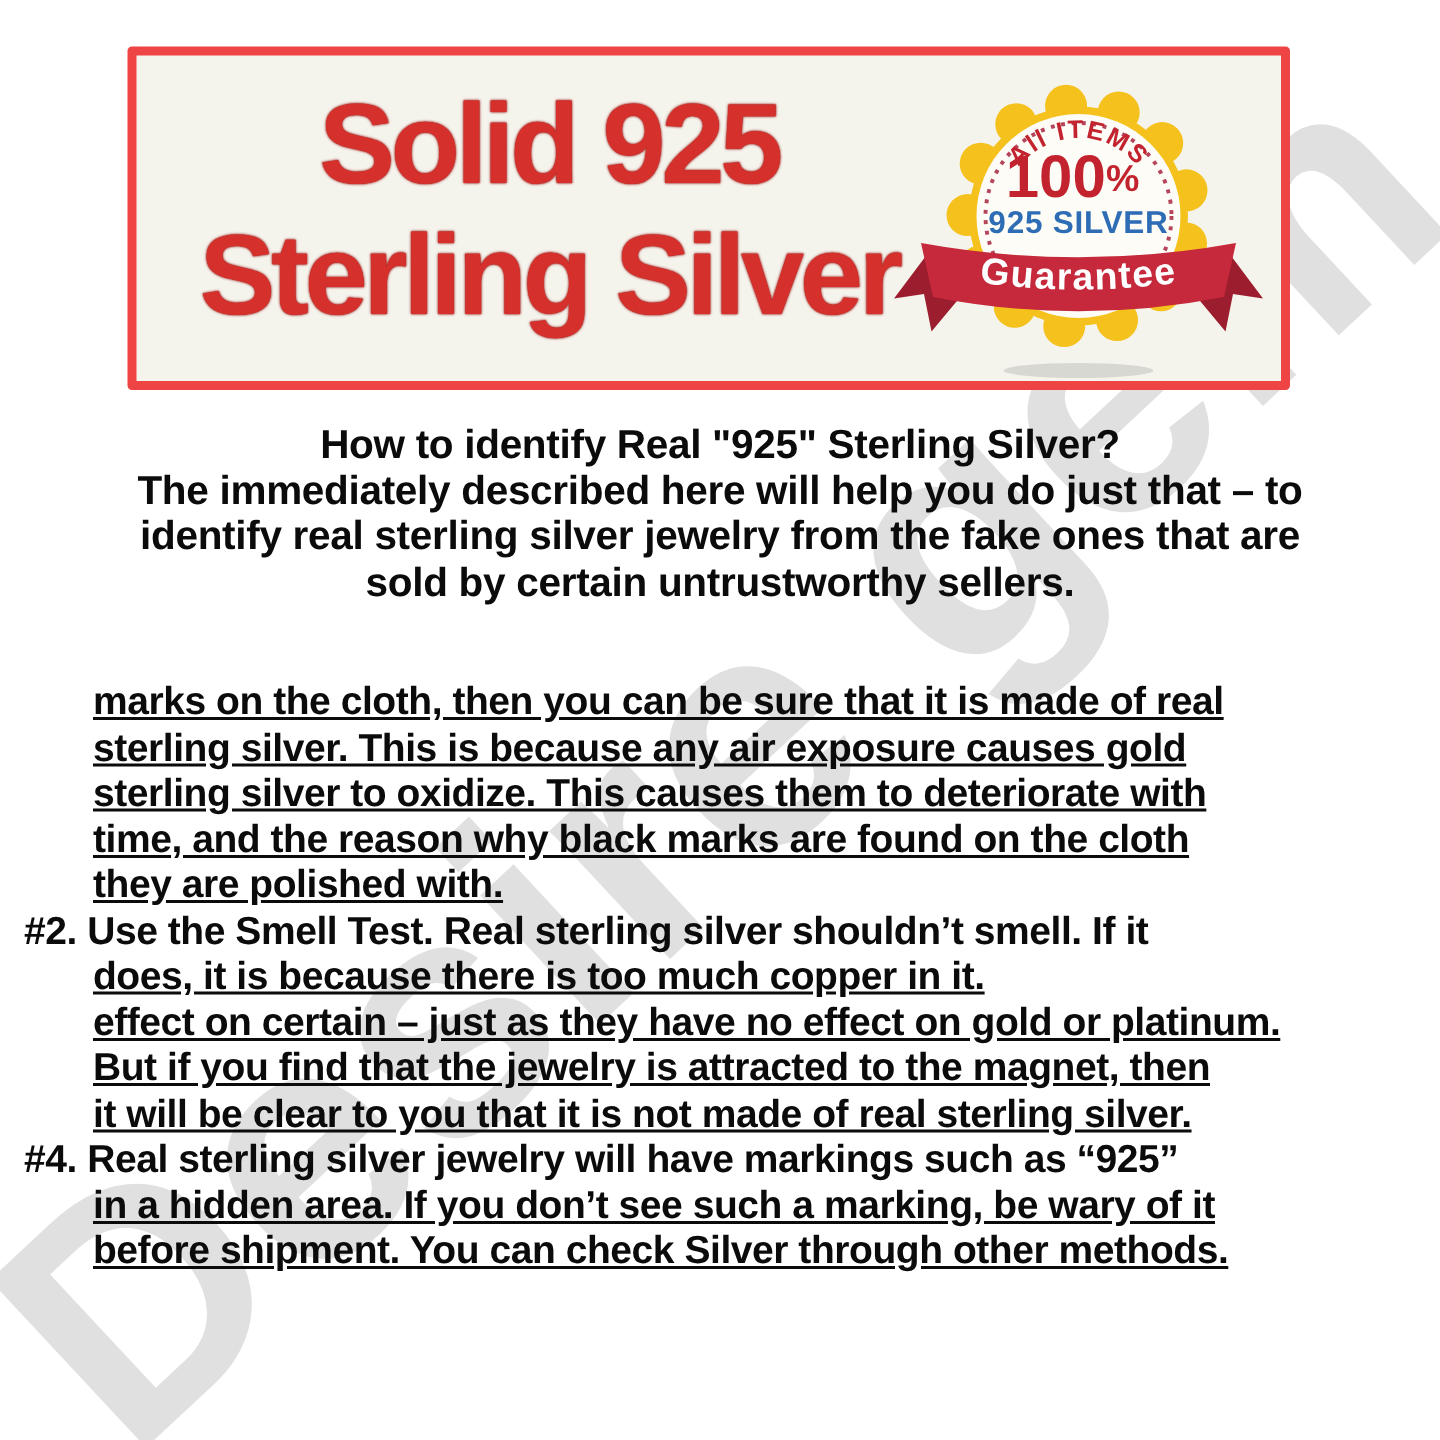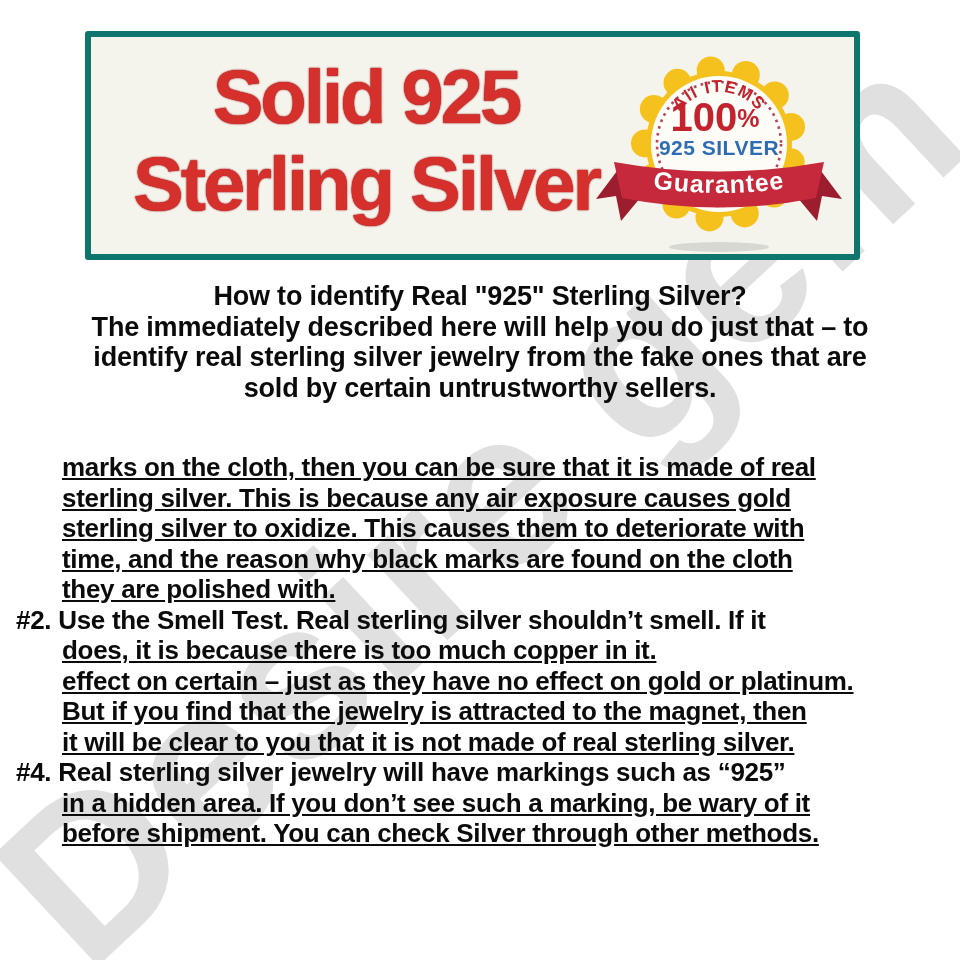--- a/index.html
+++ b/index.html
@@ -11,21 +11,21 @@
     position:absolute;left:480px;top:505px;z-index:0;
     transform:translate(-50%,-50%) rotate(-43deg);
     font-size:222px;font-weight:700;letter-spacing:2px;
     color:#e0e0e0;white-space:nowrap;user-select:none;
   }
 
   
   .banner{
     position:relative;z-index:2;box-sizing:border-box;
     margin:31px 0 0 85px;width:775px;height:229px;
-    border:6px solid #0f766e;border-radius:3px;background:#f4f3ec;
+    border:6px solid #ef4444;border-radius:3px;background:#f4f3ec;
   }
   .banner-title{
     position:absolute;left:8px;top:16px;width:534px;text-align:center;
     font-weight:700;font-size:76px;line-height:87px;letter-spacing:-3px;
     color:#d5302c;white-space:nowrap;
     text-shadow:0 0 1px #9d1f1c,0 0 2px #9d1f1c;
   }
   .badge-box{position:absolute;left:503px;top:12px;width:250px;height:207px;}
 
   

